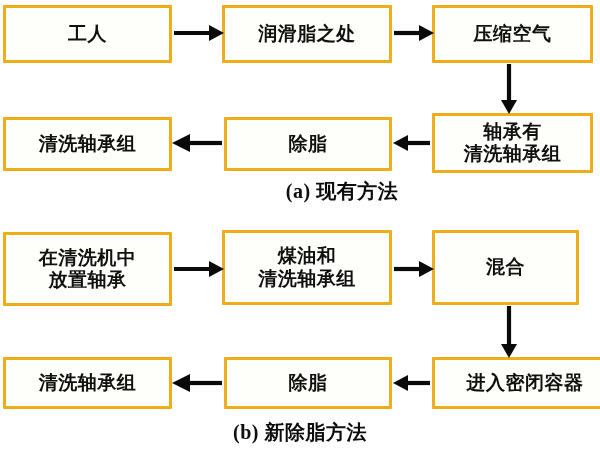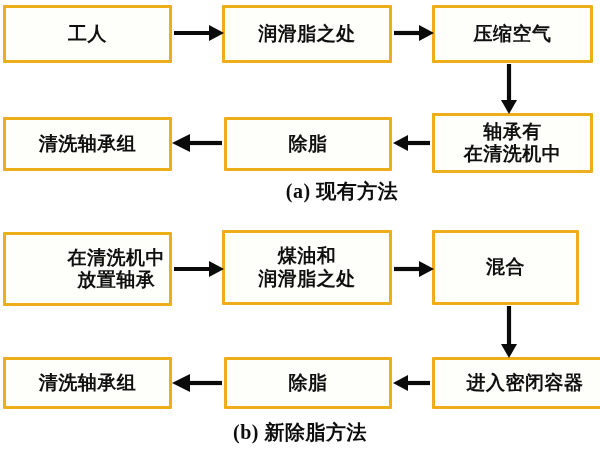--- a/index.html
+++ b/index.html
@@ -78,41 +78,41 @@
   <div class="node" style="left:222px; top:5px; width:170px; height:58px;">
     <span class="label">润滑脂之处</span>
   </div>
 
   <div class="node" style="left:432px; top:5px; width:161px; height:58px;">
     <span class="label">压缩空气</span>
   </div>
 
   <div class="node" style="left:432px; top:113px; width:161px; height:60px;">
     <span class="label">轴承有
-在清洗机中</span>
+清洗轴承组</span>
   </div>
 
   <div class="node" style="left:224px; top:117px; width:168px; height:54px;">
     <span class="label">除脂</span>
   </div>
 
   <div class="node" style="left:3px; top:117px; width:169px; height:54px;">
     <span class="label">清洗轴承组</span>
   </div>
 
   <div class="caption" style="left:0px; top:178px; width:600px;margin-left:42px;">(a) 现有方法</div>
 
-  <div class="node" style="left:3px; top:232px; width:169px; height:74px;justify-content:flex-end;">
+  <div class="node" style="left:3px; top:232px; width:169px; height:74px;">
     <span class="label">在清洗机中
 放置轴承</span>
   </div>
 
   <div class="node" style="left:222px; top:230px; width:170px; height:75px;">
     <span class="label">煤油和
-润滑脂之处</span>
+清洗轴承组</span>
   </div>
 
   <div class="node" style="left:432px; top:230px; width:147px; height:75px;">
     <span class="label">混合</span>
   </div>
 
   <div class="node" style="left:432px; top:357px; width:186px; height:52px;">
     <span class="label">进入密闭容器</span>
   </div>
 

